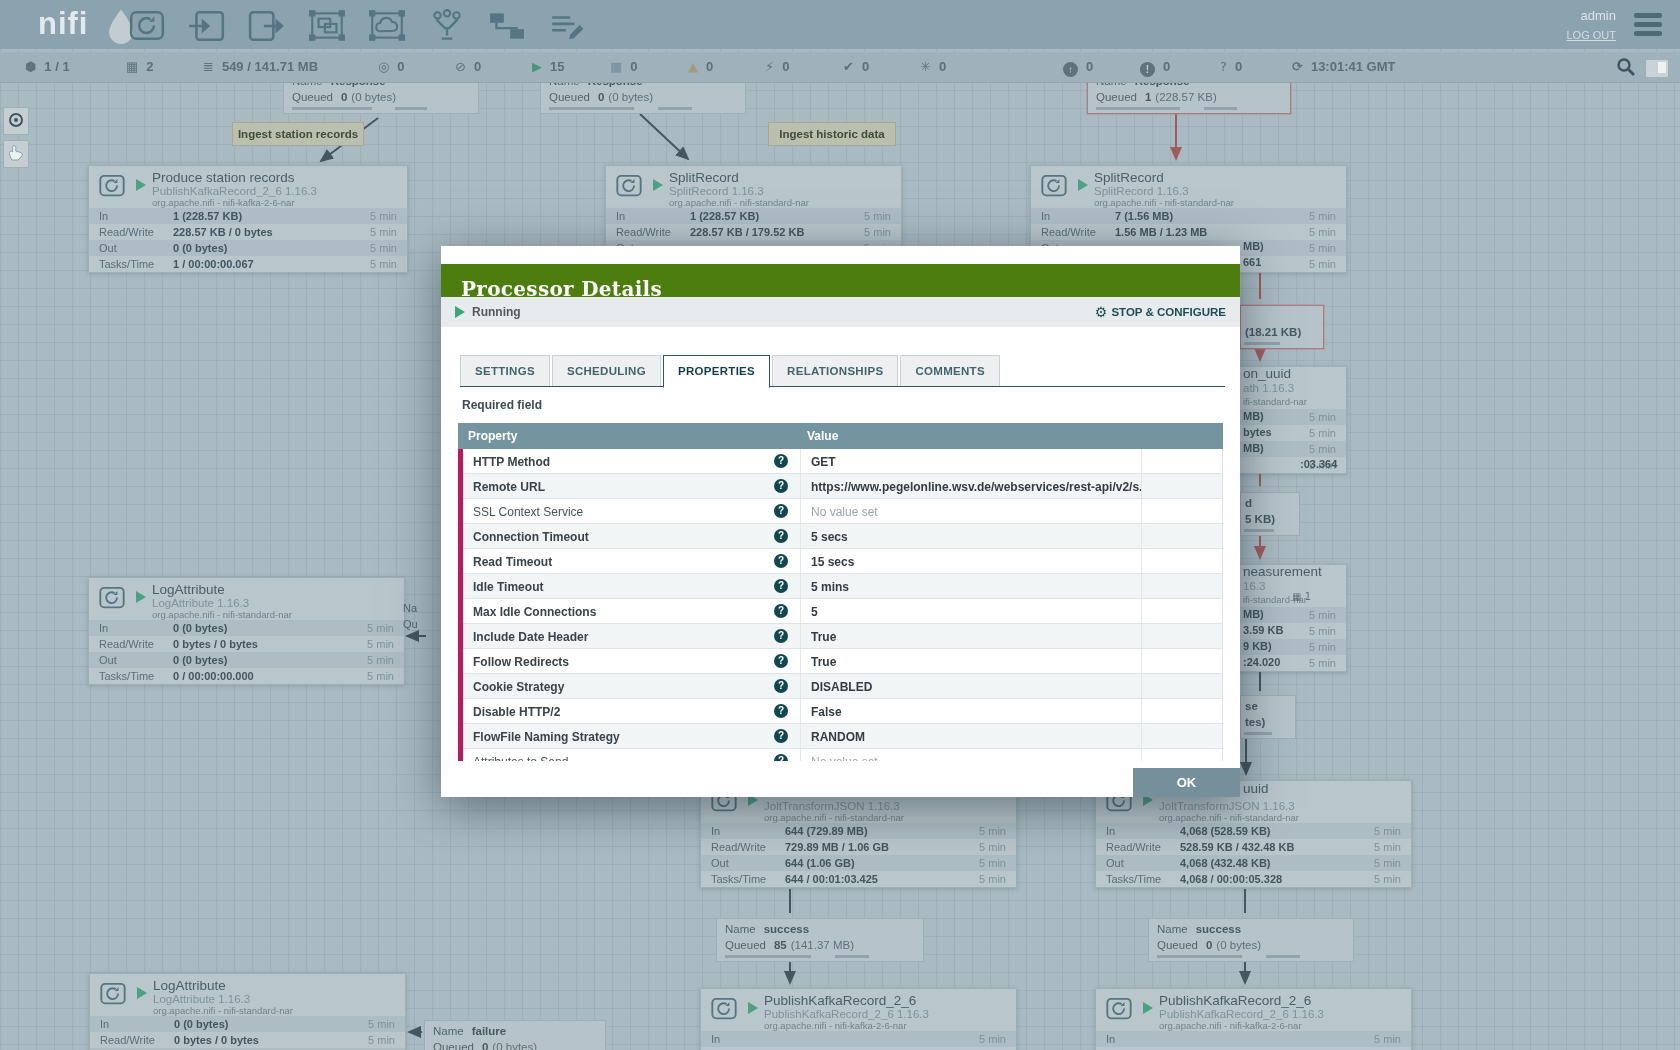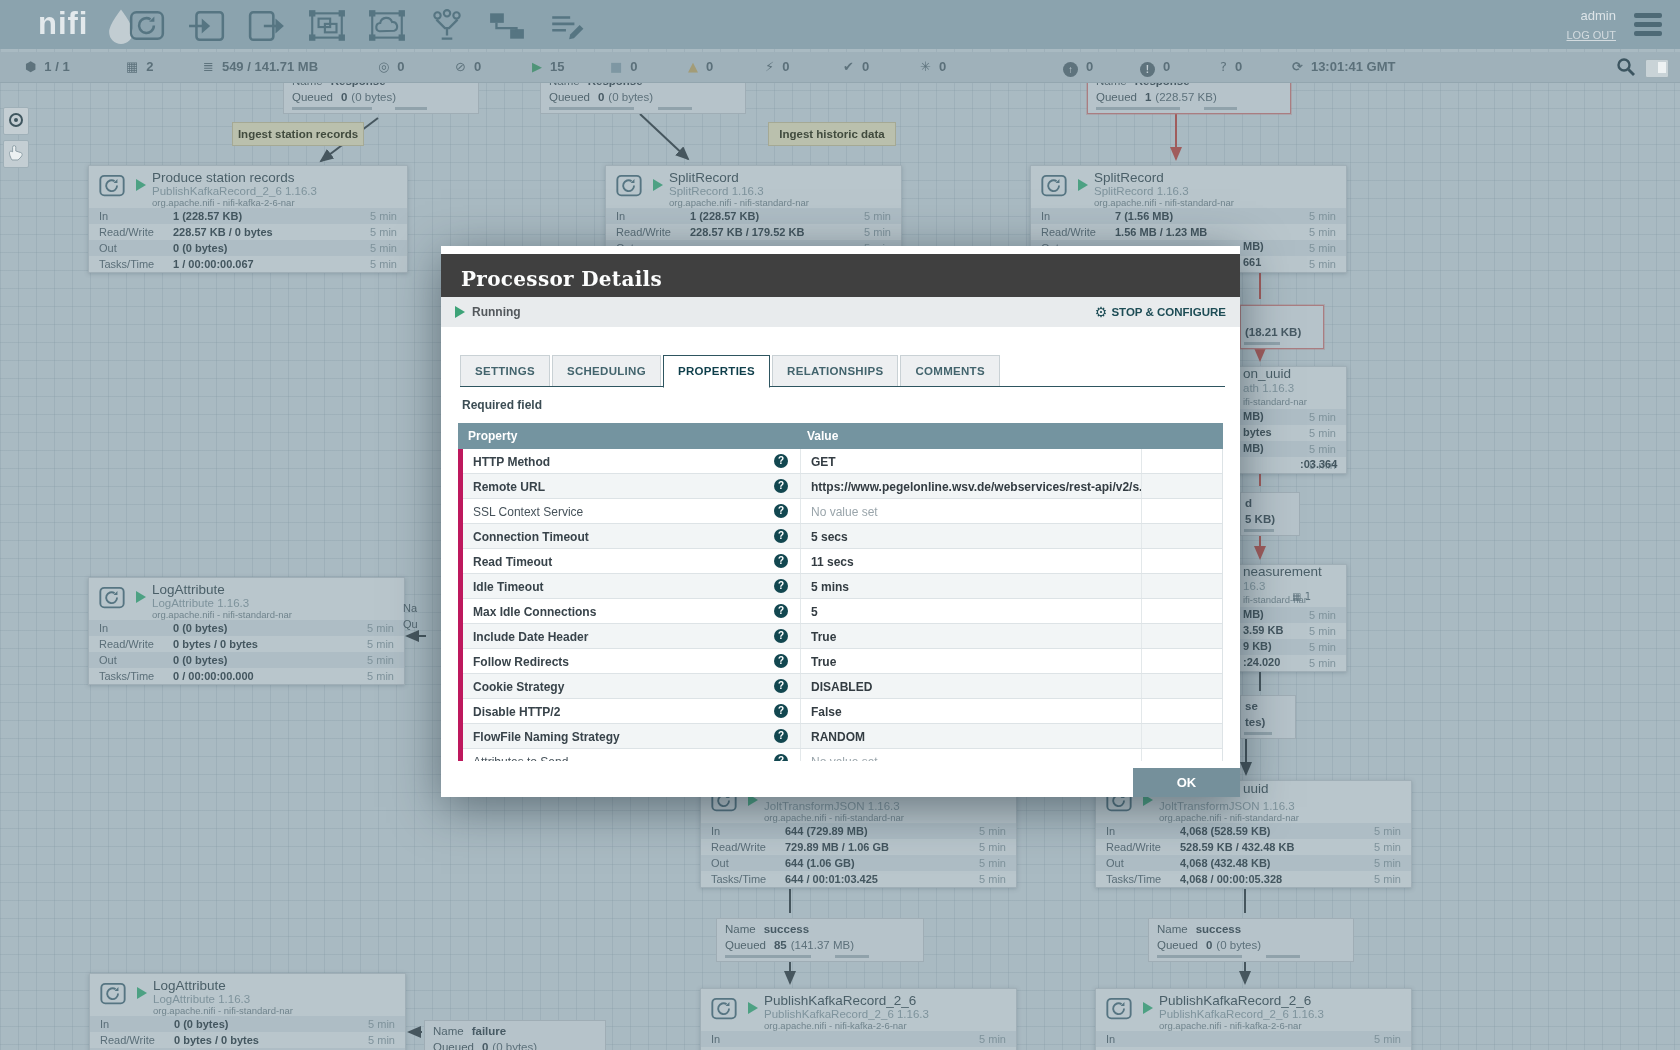--- a/index.html
+++ b/index.html
@@ -66,21 +66,21 @@
             border:1px solid #9fb0b8;border-radius:2px;cursor:pointer}
   #panelbtn i{position:absolute;right:2px;top:2px;width:8px;height:11px;background:#eef2f3}
   .sidebtn{position:absolute;left:3px;width:24px;height:26px;background:#c4ced3;border:1px solid #9fb0b8;
            border-radius:2px;z-index:8;cursor:pointer;text-align:center}
   #breadcrumbbar{position:absolute;left:0;top:1059px;width:1448px;height:25px;
                  background:rgba(167,181,189,.88);z-index:10}
   #breadcrumb{position:absolute;left:14px;top:0;line-height:25px;font-size:13px;font-weight:bold;color:#2b5f6d;cursor:pointer}
   
   #modal{position:absolute;left:441px;top:246px;width:799px;height:551px;background:#fff;z-index:50;
          box-shadow:0 10px 45px rgba(18,34,44,.5)}
-  #mhead{position:absolute;left:0;top:8px;right:0;height:51px;background:#404040}
+  #mhead{position:absolute;left:0;top:18px;right:0;height:51px;background:#4d7c0f}
   #mtitle{position:absolute;left:20px;top:0;line-height:51px;color:#fcfdfd;font-size:20px;
           font-family:"DejaVu Serif",serif;font-weight:bold;letter-spacing:.3px}
   #mstatus{position:absolute;left:0;top:51px;right:0;height:30px;background:#e8ebed}
   #runtri{position:absolute;left:14px;top:9px;width:0;height:0;border-left:10px solid #3da378;
           border-top:6px solid transparent;border-bottom:6px solid transparent}
   #runlabel{position:absolute;left:31px;top:0;line-height:30px;font-size:12px;font-weight:bold;color:#53585c}
   #maction{position:absolute;right:14px;top:0;line-height:30px;font-size:11.5px;font-weight:bold;
            color:#1d4c55;cursor:pointer}
   #maction .gear{font-family:"DejaVu Sans",sans-serif;font-size:14px;margin-right:4px;vertical-align:-1px}
   #tabs{position:absolute;left:19px;top:109px;height:33px;white-space:nowrap}
@@ -508,21 +508,21 @@
   <div id="reqnote">Required field</div>
   <div id="ptable">
     <div id="pthead">
       <span class="hc1">Property</span><span class="hc2">Value</span>
     </div>
     <div id="ptbody">
         <div class="trow"><div class="tc tc1"><span class="pname">HTTP Method</span><div class="qbadge">?</div></div><div class="tc tc2"><span class="pval">GET</span></div><div class="tc tc3"></div></div>
         <div class="trow alt"><div class="tc tc1"><span class="pname">Remote URL</span><div class="qbadge">?</div></div><div class="tc tc2"><span class="pval">https://www.pegelonline.wsv.de/webservices/rest-api/v2/s...</span></div><div class="tc tc3"></div></div>
         <div class="trow"><div class="tc tc1"><span class="pname opt">SSL Context Service</span><div class="qbadge">?</div></div><div class="tc tc2"><span class="pval unset">No value set</span></div><div class="tc tc3"></div></div>
         <div class="trow alt"><div class="tc tc1"><span class="pname">Connection Timeout</span><div class="qbadge">?</div></div><div class="tc tc2"><span class="pval">5 secs</span></div><div class="tc tc3"></div></div>
-        <div class="trow"><div class="tc tc1"><span class="pname">Read Timeout</span><div class="qbadge">?</div></div><div class="tc tc2"><span class="pval">11 secs</span></div><div class="tc tc3"></div></div>
+        <div class="trow"><div class="tc tc1"><span class="pname">Read Timeout</span><div class="qbadge">?</div></div><div class="tc tc2"><span class="pval">15 secs</span></div><div class="tc tc3"></div></div>
         <div class="trow alt"><div class="tc tc1"><span class="pname">Idle Timeout</span><div class="qbadge">?</div></div><div class="tc tc2"><span class="pval">5 mins</span></div><div class="tc tc3"></div></div>
         <div class="trow"><div class="tc tc1"><span class="pname">Max Idle Connections</span><div class="qbadge">?</div></div><div class="tc tc2"><span class="pval">5</span></div><div class="tc tc3"></div></div>
         <div class="trow alt"><div class="tc tc1"><span class="pname">Include Date Header</span><div class="qbadge">?</div></div><div class="tc tc2"><span class="pval">True</span></div><div class="tc tc3"></div></div>
         <div class="trow"><div class="tc tc1"><span class="pname">Follow Redirects</span><div class="qbadge">?</div></div><div class="tc tc2"><span class="pval">True</span></div><div class="tc tc3"></div></div>
         <div class="trow alt"><div class="tc tc1"><span class="pname">Cookie Strategy</span><div class="qbadge">?</div></div><div class="tc tc2"><span class="pval">DISABLED</span></div><div class="tc tc3"></div></div>
         <div class="trow"><div class="tc tc1"><span class="pname">Disable HTTP/2</span><div class="qbadge">?</div></div><div class="tc tc2"><span class="pval">False</span></div><div class="tc tc3"></div></div>
         <div class="trow alt"><div class="tc tc1"><span class="pname">FlowFile Naming Strategy</span><div class="qbadge">?</div></div><div class="tc tc2"><span class="pval">RANDOM</span></div><div class="tc tc3"></div></div>
         <div class="trow"><div class="tc tc1"><span class="pname opt">Attributes to Send</span><div class="qbadge">?</div></div><div class="tc tc2"><span class="pval unset">No value set</span></div><div class="tc tc3"></div></div>
       </div>
   </div>

